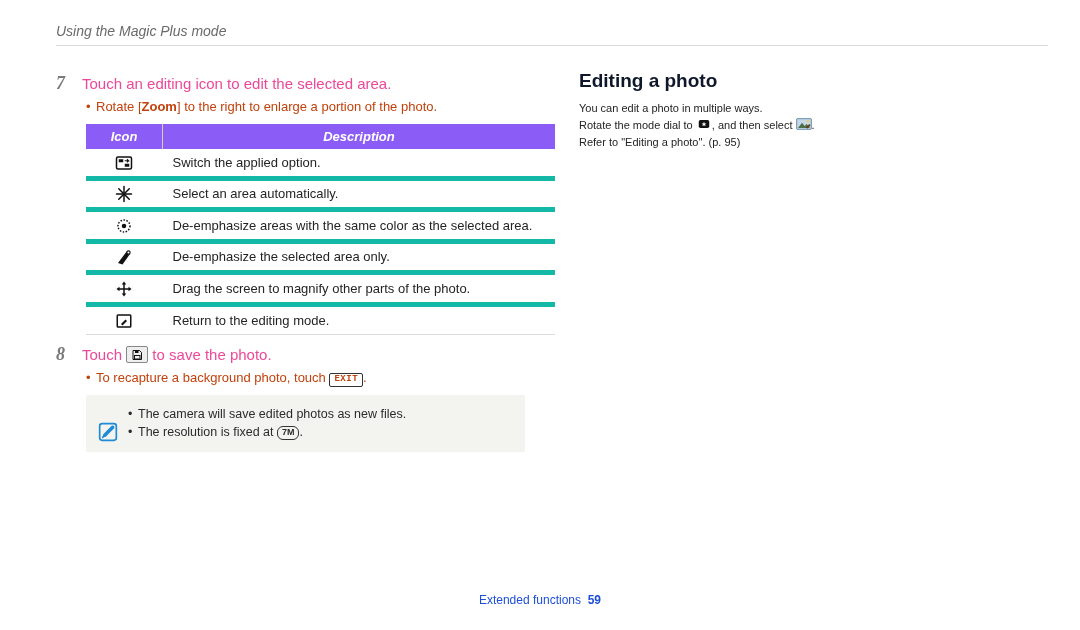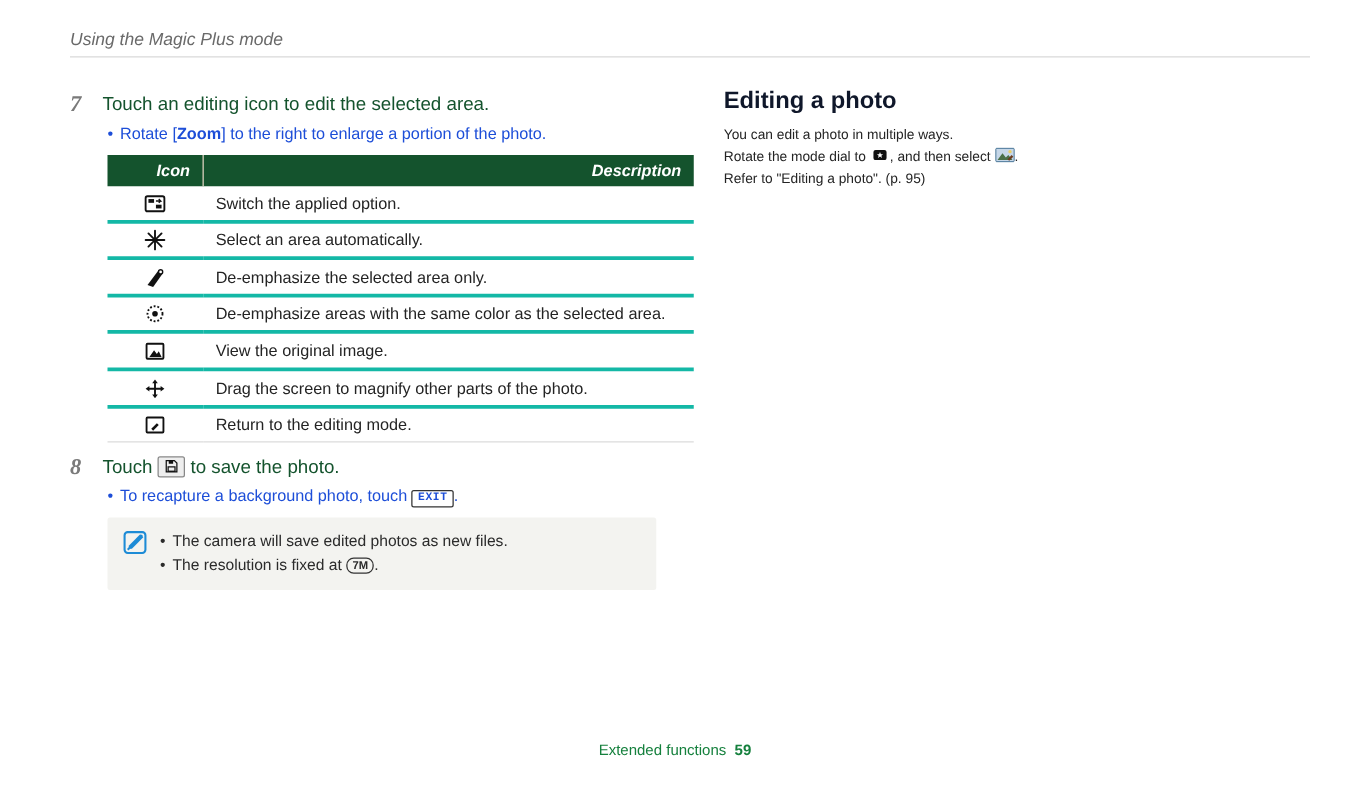--- a/index.html
+++ b/index.html
@@ -54,63 +54,63 @@
     font-weight: 600;
     font-size: 18px;
     color: #7a7a7a;
     width: 16px;
     flex: 0 0 16px;
     line-height: 1.1;
     font-family: Georgia, "Times New Roman", serif;
   }
   .step-text {
     font-size: 15px;
-    color: #14532d;
+    color: #ec4899;
     line-height: 1.35;
   }
   ul.sub {
     margin: 2px 0 8px 30px;
     padding: 0;
     list-style: none;
   }
   ul.sub > li {
     position: relative;
     padding-left: 10px;
     font-size: 13px;
-    color: #1d4ed8;
+    color: #c2410c;
   }
   ul.sub > li::before {
     content: "•";
     position: absolute;
     left: 0;
     top: 0;
   }
   
   table.icon-table {
     border-collapse: collapse;
     width: 100%;
     max-width: 492px;
     margin: 4px 0 10px 30px;
     font-size: 13px;
   }
   table.icon-table th {
-    background: #14532d;
+    background: #8b5cf6;
     color: #fff;
     font-weight: 600;
-    text-align: right;
+    text-align: center;
     padding: 4px 10px;
     font-style: italic;
     font-size: 13px;
   }
   table.icon-table th:first-child {
     width: 56px;
     border-right: 1px solid #d7ceba;
   }
   table.icon-table td {
-    border-bottom: 3px solid #14b8a6;
+    border-bottom: 5px solid #14b8a6;
     padding: 4px 10px;
     vertical-align: middle;
   }
   table.icon-table td.icell {
     text-align: center;
     width: 56px;
   }
   table.icon-table tr:last-child td {
     border-bottom: 1px solid #dcdcdc;
   }
@@ -118,21 +118,21 @@
     display: flex;
     gap: 10px;
     background: #f3f3f0;
     border-radius: 2px;
     padding: 10px 12px;
     margin: 8px 0 0 30px;
     max-width: 492px;
     box-sizing: border-box;
     font-size: 12.5px;
     color: #2b2b2b;
-    align-items: flex-start;
+    align-items: flex-end;
   }
   .note-icon {
     width: 20px;
     height: 20px;
     flex: 0 0 20px;
   }
   .note-box ul {
     list-style: none;
     margin: 0;
     padding: 0;
@@ -181,21 +181,21 @@
     line-height: 1.25;
     font-family: Arial, sans-serif;
   }
   .footer {
     position: absolute;
     left: 0;
     right: 0;
     bottom: 22px;
     text-align: center;
     font-size: 12px;
-    color: #15803d;
+    color: #1d4ed8;
   }
   .footer .pn {
     font-weight: 700;
   }
   
   .gicon { width: 18px; height: 18px; vertical-align: middle; }
   .tiny-icon { width: 16px; height: 14px; vertical-align: -2px; }
   .save-btn {
     display:inline-block;
     background:#eee;
@@ -257,43 +257,34 @@
                     <line x1="5" y1="5" x2="19" y2="19"></line>
                     <line x1="19" y1="5" x2="5" y2="19"></line>
                   </g>
                 </svg>
             </td>
             <td>Select an area automatically.</td>
           </tr>
           <tr>
             <td class="icell">
               <svg class="gicon" viewBox="0 0 24 24">
+                  <circle cx="12" cy="12" r="8" fill="none" stroke="#111" stroke-width="2" stroke-dasharray="2 2"></circle>
+                  <circle cx="12" cy="12" r="3" fill="#111"></circle>
+                </svg>
+            </td>
+            <td>De-emphasize areas with the same color as the selected area.</td>
+          </tr>
+          <tr>
+            <td class="icell">
+              <svg class="gicon" viewBox="0 0 24 24">
                   <path d="M4 20 L16 4 L20 8 L10 22 Z" fill="#111"></path>
                   <circle cx="18" cy="6" r="2.2" fill="#fff" stroke="#111" stroke-width="1.5"></circle>
                 </svg>
             </td>
             <td>De-emphasize the selected area only.</td>
-          </tr>
-          <tr>
-            <td class="icell">
-              <svg class="gicon" viewBox="0 0 24 24">
-                  <circle cx="12" cy="12" r="8" fill="none" stroke="#111" stroke-width="2" stroke-dasharray="2 2"></circle>
-                  <circle cx="12" cy="12" r="3" fill="#111"></circle>
-                </svg>
-            </td>
-            <td>De-emphasize areas with the same color as the selected area.</td>
-          </tr>
-          <tr>
-            <td class="icell">
-              <svg class="gicon" viewBox="0 0 24 24">
-                  <rect x="3" y="4" width="18" height="16" rx="1" fill="none" stroke="#111" stroke-width="2"></rect>
-                  <polygon points="6,18 11,11 14,15 16,12 19,18" fill="#111"></polygon>
-                </svg>
-            </td>
-            <td>View the original image.</td>
           </tr>
           <tr>
             <td class="icell">
               <svg class="gicon" viewBox="0 0 24 24">
                   <g fill="#111">
                     <polygon points="12,2 9,6 15,6"></polygon>
                     <polygon points="12,22 9,18 15,18"></polygon>
                     <polygon points="2,12 6,9 6,15"></polygon>
                     <polygon points="22,12 18,9 18,15"></polygon>
                   </g>

